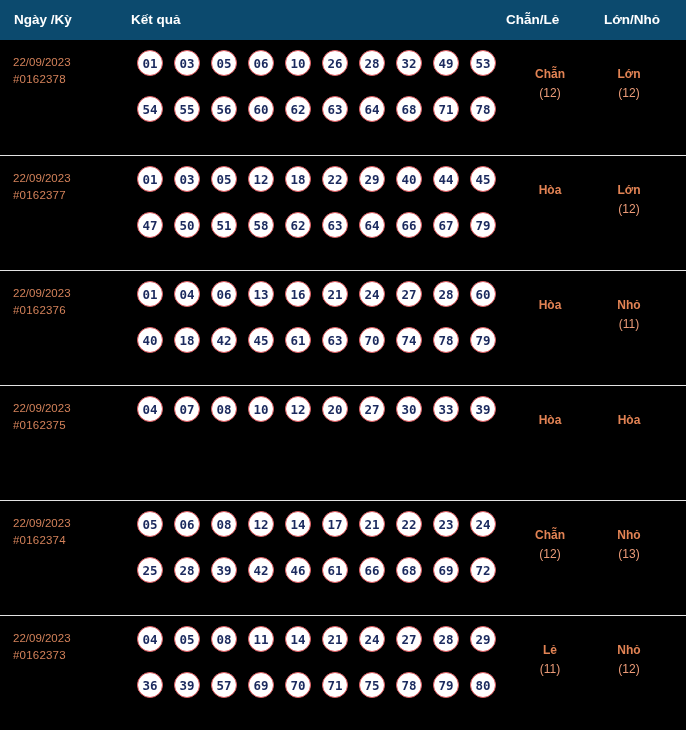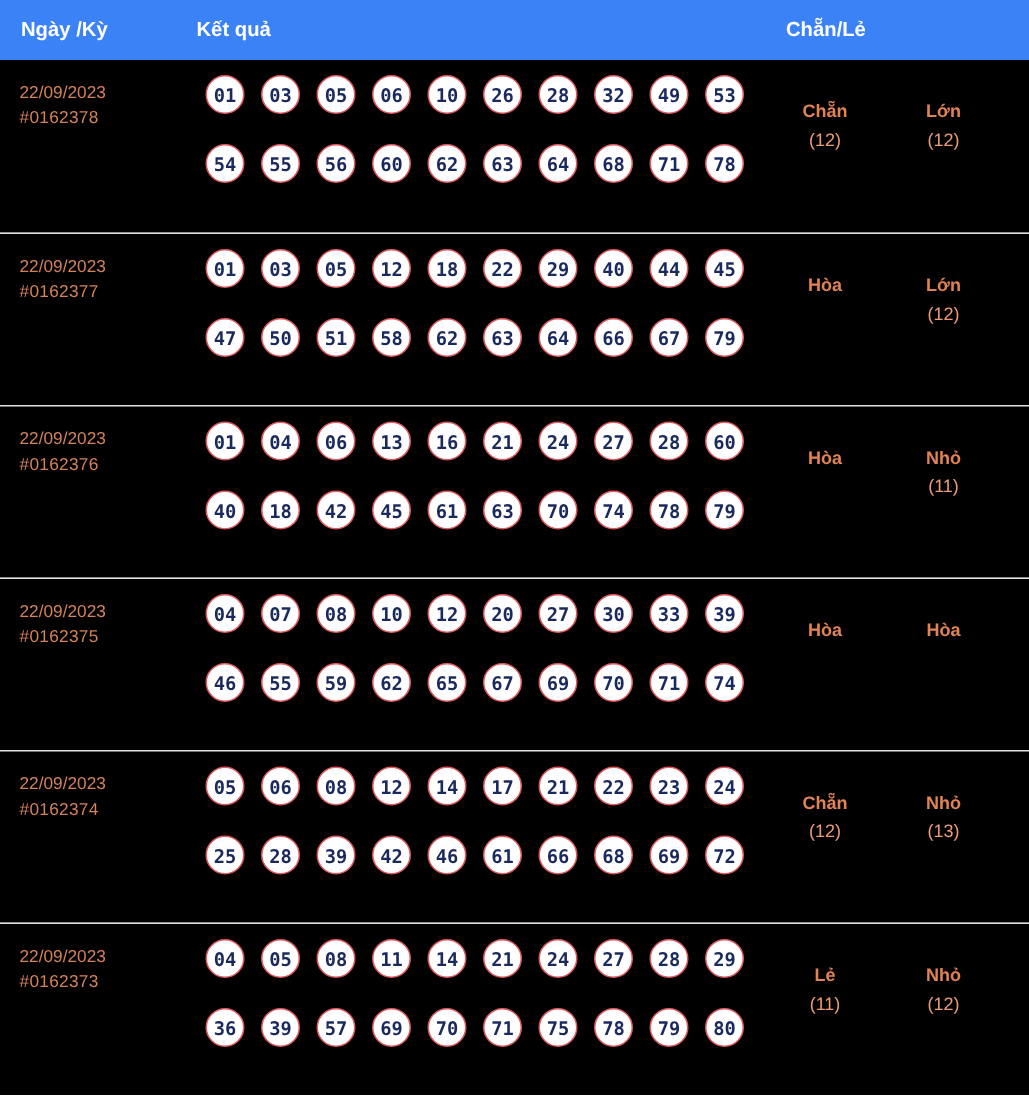--- a/index.html
+++ b/index.html
@@ -19,37 +19,37 @@
     width: 686px;
     height: 740px;
     box-sizing: border-box;
     position: relative;
     background: #ffffff;
   }
 
   
   .table-header {
     height: 40px;
-    background: #3b82f6;
+    background: #0c4a6e;
     position: relative;
     box-sizing: border-box;
   }
   .table-header .hcell {
     position: absolute;
     top: 0;
     height: 40px;
     line-height: 40px;
     color: #ffffff;
     font-weight: bold;
     font-size: 13.5px;
     white-space: nowrap;
   }
   .hcell-date  { left: 14px; }
   .hcell-res   { left: 107px; margin-left: 24px; }
-  .hcell-oddeven { left: 524px; }
+  .hcell-oddeven { left: 506px; }
   .hcell-bigsmall { left: 604px; }
 
   
   .row {
     position: relative;
     height: 115px;
     box-sizing: border-box;
     border-top: 1px solid #e2e2e2;
     background: #000000;
   }
@@ -116,20 +116,21 @@
 </style>
 </head>
 <body>
 
 <div class="results-table">
 
   <div class="table-header">
     <div class="hcell hcell-date">Ngày /Kỳ</div>
     <div class="hcell hcell-res">Kết quả</div>
     <div class="hcell hcell-oddeven">Chẵn/Lẻ</div>
+    <div class="hcell hcell-bigsmall">Lớn/Nhỏ</div>
   </div>
 
   <div id="rows-container">
       <div class="row">
         <div class="date-block">
           <div>22/09/2023</div>
           <div class="kyno">#0162378</div>
         </div>
         <div class="balls">
           <div class="ball-line"><span class="ball">01</span><span class="ball">03</span><span class="ball">05</span><span class="ball">06</span><span class="ball">10</span><span class="ball">26</span><span class="ball">28</span><span class="ball">32</span><span class="ball">49</span><span class="ball">53</span></div>
@@ -178,21 +179,20 @@
           <span class="stat-count">(11)</span>
         </div>
       </div>
       <div class="row">
         <div class="date-block">
           <div>22/09/2023</div>
           <div class="kyno">#0162375</div>
         </div>
         <div class="balls">
           <div class="ball-line"><span class="ball">04</span><span class="ball">07</span><span class="ball">08</span><span class="ball">10</span><span class="ball">12</span><span class="ball">20</span><span class="ball">27</span><span class="ball">30</span><span class="ball">33</span><span class="ball">39</span></div>
-          <div class="ball-line"><span class="ball">46</span><span class="ball">55</span><span class="ball">59</span><span class="ball">62</span><span class="ball">65</span><span class="ball">67</span><span class="ball">69</span><span class="ball">70</span><span class="ball">71</span><span class="ball">74</span></div>
         </div>
         <div class="stat stat-oddeven">
           <span class="stat-label">Hòa</span>
         </div>
         <div class="stat stat-bigsmall">
           <span class="stat-label">Hòa</span>
         </div>
       </div>
       <div class="row">
         <div class="date-block">

